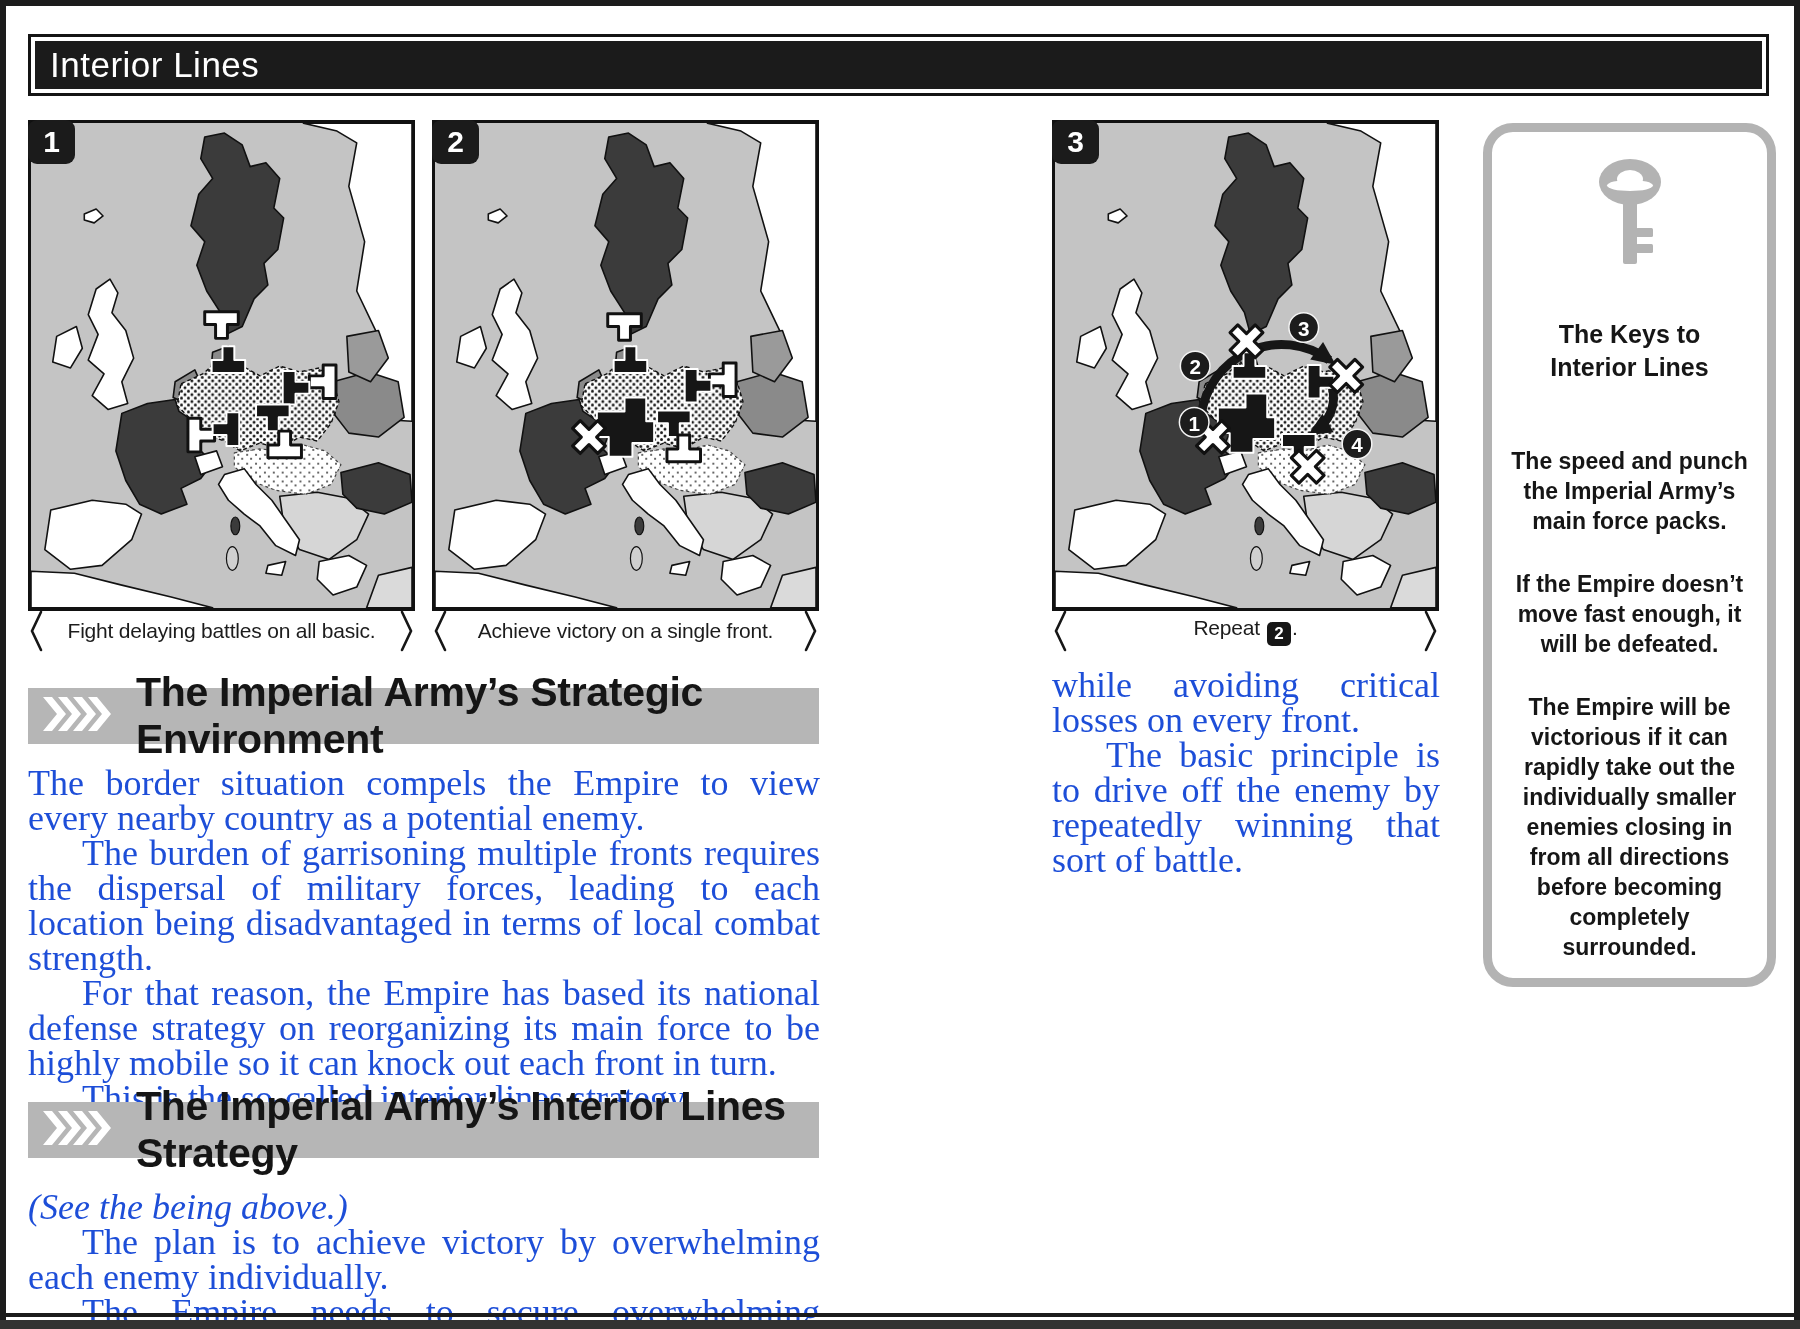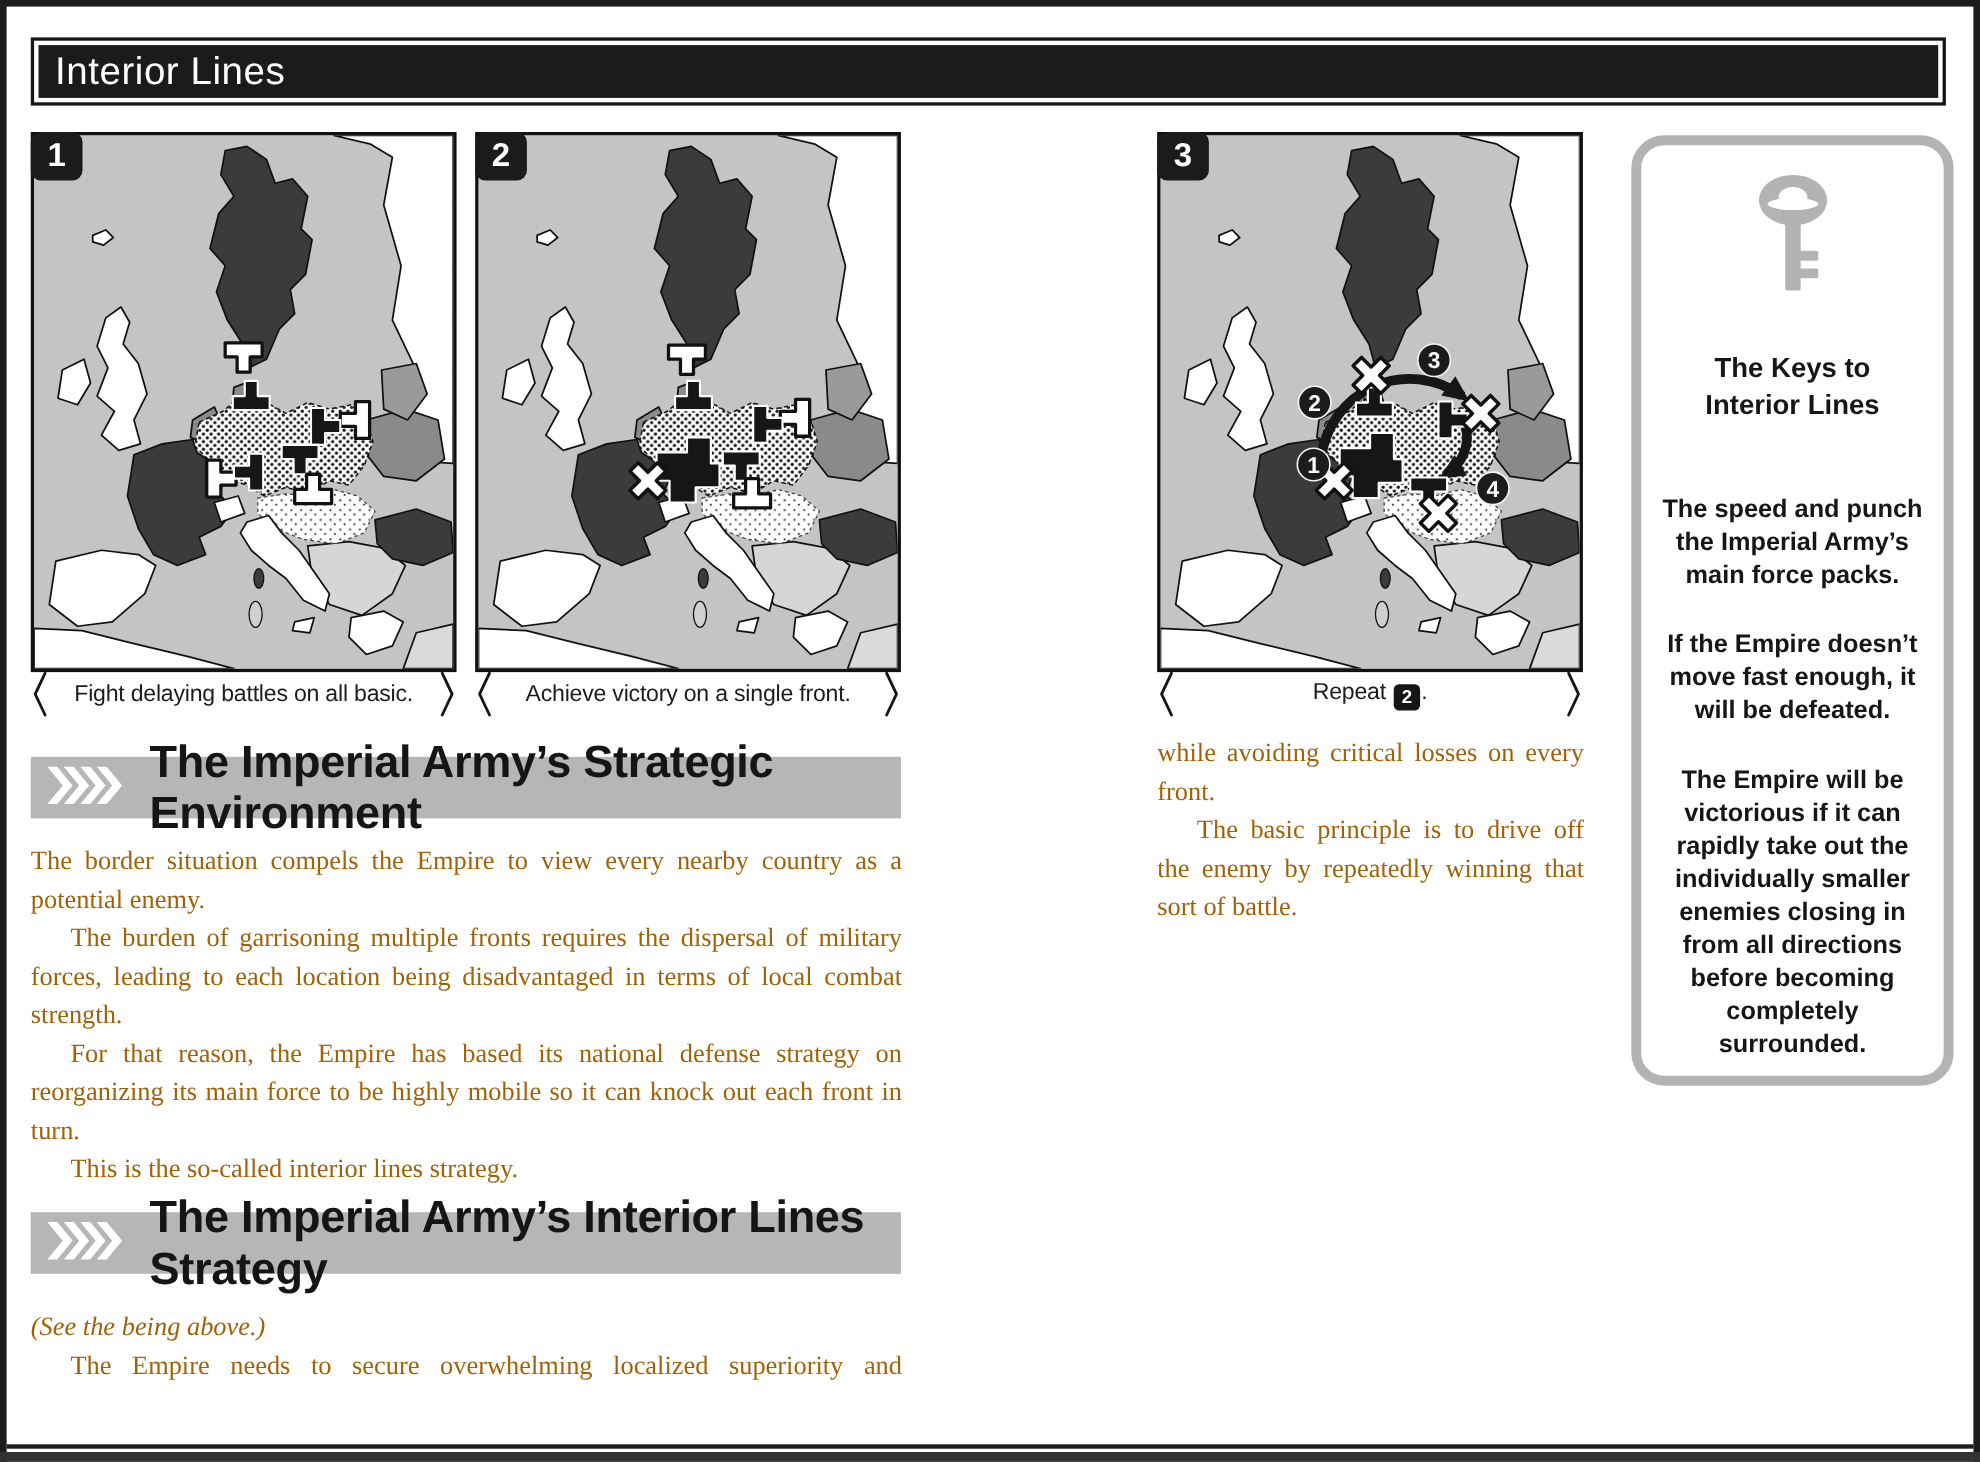--- a/index.html
+++ b/index.html
@@ -39,21 +39,21 @@
     vertical-align:-4px;margin:0 1px 0 7px;}
 
   
   .sec-header{position:absolute;left:28px;width:791px;height:56px;background:#b6b6b6;
     display:flex;align-items:center;padding-left:13px;box-sizing:border-box;gap:17px;}
   #sec1{top:688px}#sec2{top:1102px}
   .sec-header .t{font-size:41px;font-weight:700;letter-spacing:-.3px;color:#151515;}
 
   
   .body-text{position:absolute;left:28px;width:792px;font-family:"Liberation Serif",serif;
-    font-size:24px;line-height:35px;text-align:justify;color:#a16207;}
+    font-size:36px;line-height:35px;text-align:justify;color:#1d4ed8;}
   #body1{top:766px}
   #body2{top:1190px}
   #cont{left:1052px;top:668px;width:388px;}
   .body-text p{margin:0;}
   .body-text p.ind{text-indent:1.5em;}
   #body2 p:last-child{text-align-last:justify;}
   .note{font-style:italic;margin:0 0 2px 0;}
 
   
   .keys{position:absolute;left:1483px;top:123px;width:293px;height:864px;
@@ -367,21 +367,21 @@
         <path d="M17,1 h9 l14,17 -14,17 h-9 l14,-17 Z"></path>
         <path d="M32,1 h9 l14,17 -14,17 h-9 l14,-17 Z"></path>
         <path d="M47,1 h9 l14,17 -14,17 h-9 l14,-17 Z"></path>
       </g>
     </svg>
   </span>
   <span class="t">The Imperial Army’s Interior Lines Strategy</span>
 </div>
 <div class="body-text" id="body2">
   <p class="note">(See the being above.)</p>
-  <span><p class="ind">The Empire needs to secure overwhelming localized superiority and</p></span>
+  <span><p class="ind">The plan is to achieve victory by overwhelming each enemy individually.</p><p class="ind">The Empire needs to secure overwhelming localized superiority and</p></span>
 </div>
 
 <div class="body-text" id="cont">
     <p>while avoiding critical losses on every front.</p>
     <p class="ind">The basic principle is to drive off the enemy by repeatedly winning that sort of battle.</p>
   </div>
 
 <aside class="keys">
   <span>
     <svg width="86" height="112" viewBox="0 0 86 112">

